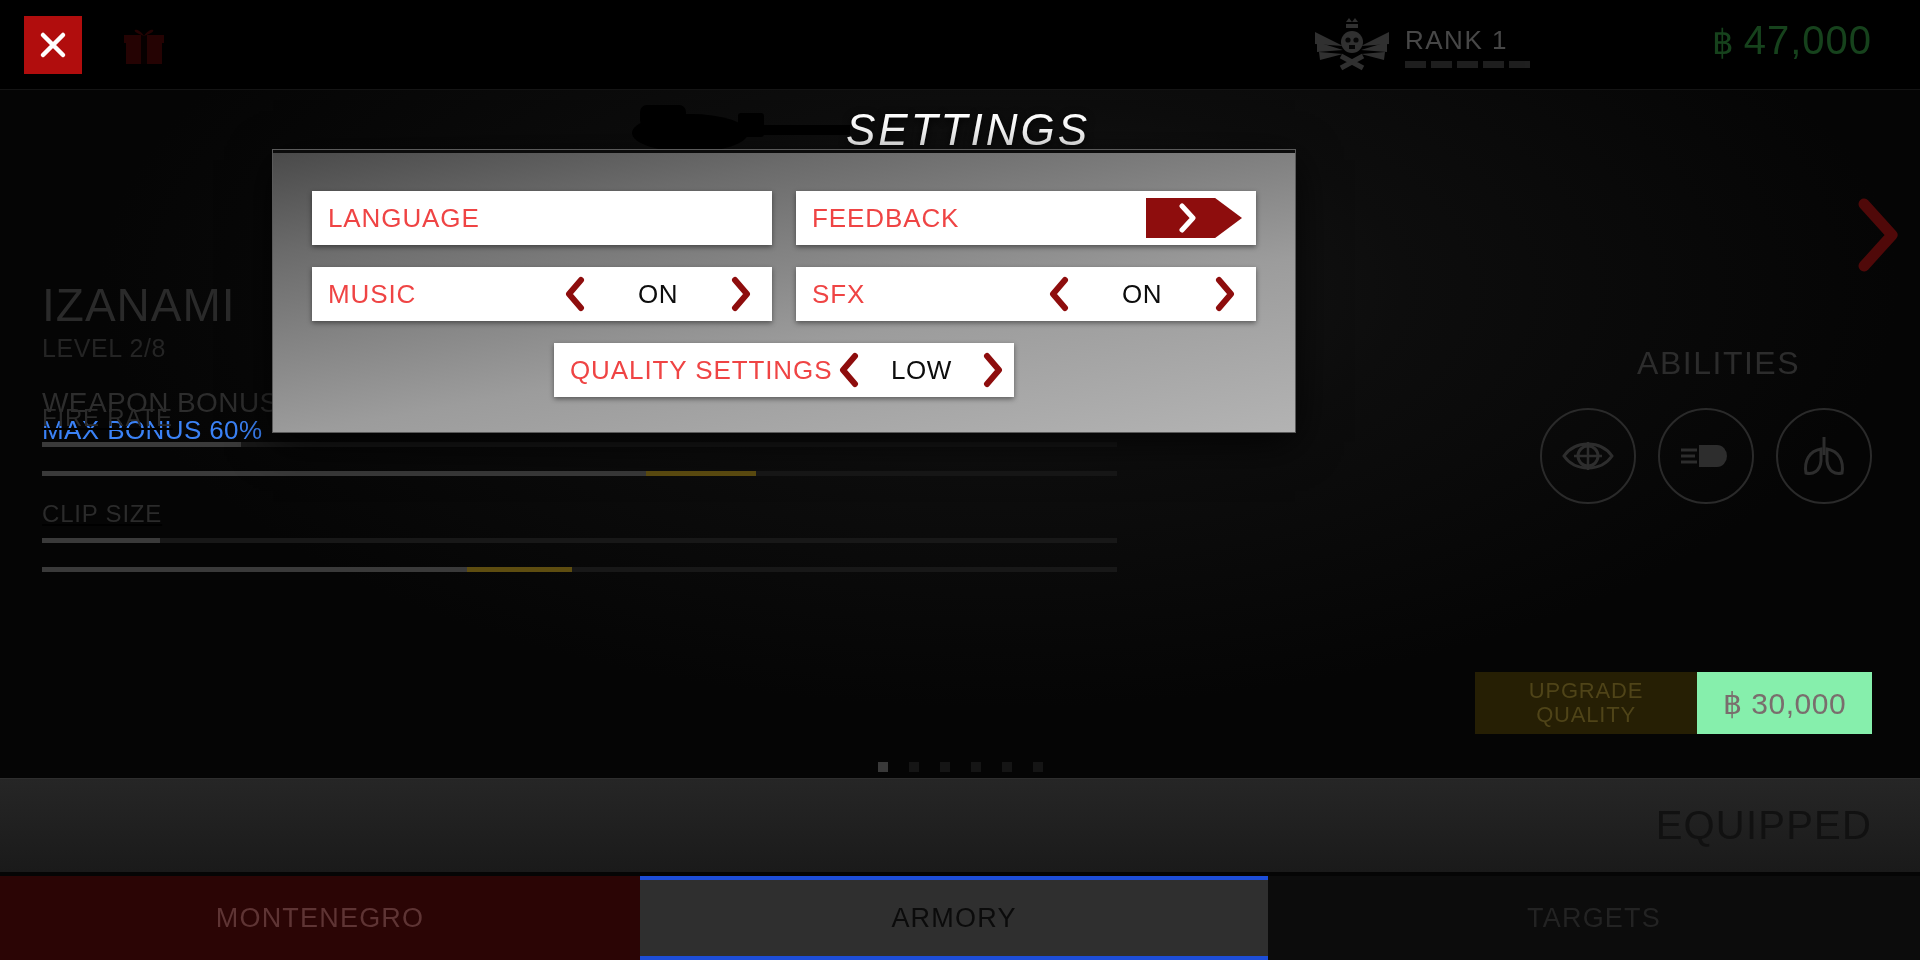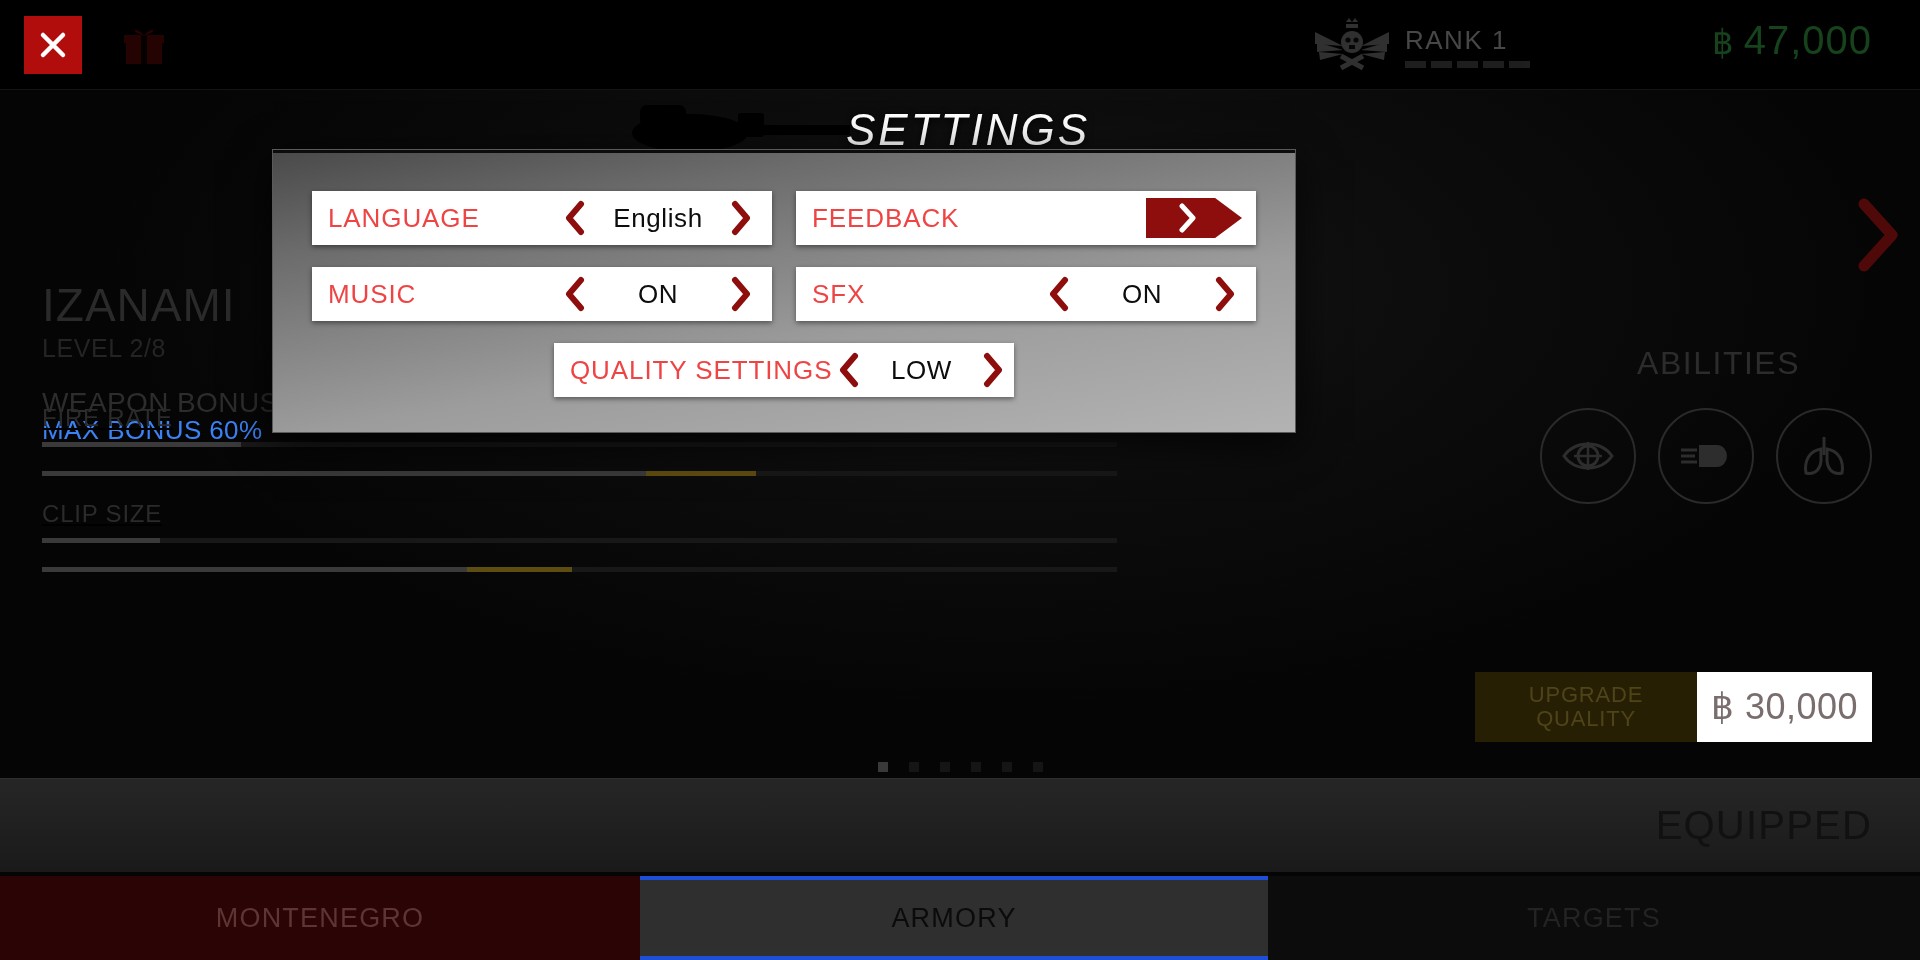--- a/index.html
+++ b/index.html
@@ -100,31 +100,31 @@
     position: absolute; right: 48px; top: 408px;
     display: flex; gap: 22px;
   }
   .ability {
     width: 96px; height: 96px; border-radius: 50%;
     border: 2px solid #2a2a2a;
     display: flex; align-items: center; justify-content: center;
   }
   #upgrade-row {
     position: absolute; right: 48px; top: 672px;
-    display: flex; height: 70px;
+    display: flex; height: 62px;
   }
   #upgrade-btn {
     width: 222px; background: #261f04;
     display: flex; flex-direction: column; align-items: center; justify-content: center;
     color: #4f4418; font-size: 22px; line-height: 1.08; letter-spacing: .8px; text-align: center;
   }
   #upgrade-price {
-    width: 175px; background: #ffffff;
-    display: flex; align-items: center; justify-content: center;
-    color: #7a6d6d; font-size: 36px; letter-spacing: .5px;
+    width: 175px; background: #86efac;
+    display: flex; align-items: center; justify-content: center;
+    color: #7a6d6d; font-size: 30px; letter-spacing: .5px;
   }
 
   
   #page-arrow-right {
     position: absolute; right: 18px; top: 198px;
     opacity: .55;
   }
 
   
   #page-dots {
@@ -376,33 +376,20 @@
     <div class="nav-tab" id="nav-targets">TARGETS</div>
   </div>
 
   <div id="overlay">
     <div id="settings-title">SETTINGS</div>
     <div id="settings-panel">
       <div id="panel-grid">
           <div class="opt-row">
             <div class="opt-label">LANGUAGE</div>
             <div class="opt-spacer"></div>
-            <div class="opt-control">
-              <div class="chev">
-                <svg width="22" height="36" viewBox="0 0 22 36">
-                  <path d="M17 4 L5 18 L17 32" fill="none" stroke="#8e0d0d" stroke-width="6" stroke-linecap="round" stroke-linejoin="round"></path>
-                </svg>
-              </div>
-              <div class="opt-value">English</div>
-              <div class="chev">
-                <svg width="22" height="36" viewBox="0 0 22 36">
-                  <path d="M5 4 L17 18 L5 32" fill="none" stroke="#8e0d0d" stroke-width="6" stroke-linecap="round" stroke-linejoin="round"></path>
-                </svg>
-              </div>
-            </div>
           </div>
           <div class="opt-row">
             <div class="opt-label">FEEDBACK</div>
             <div class="opt-spacer"></div>
             <div class="opt-control">
               <div class="feedback-arrow">
                 <div class="shape"></div>
                 <svg width="20" height="30" viewBox="0 0 20 30">
                   <path d="M5 3 L16 15 L5 27" fill="none" stroke="#ffffff" stroke-width="5" stroke-linecap="round" stroke-linejoin="round"></path>
                 </svg>

